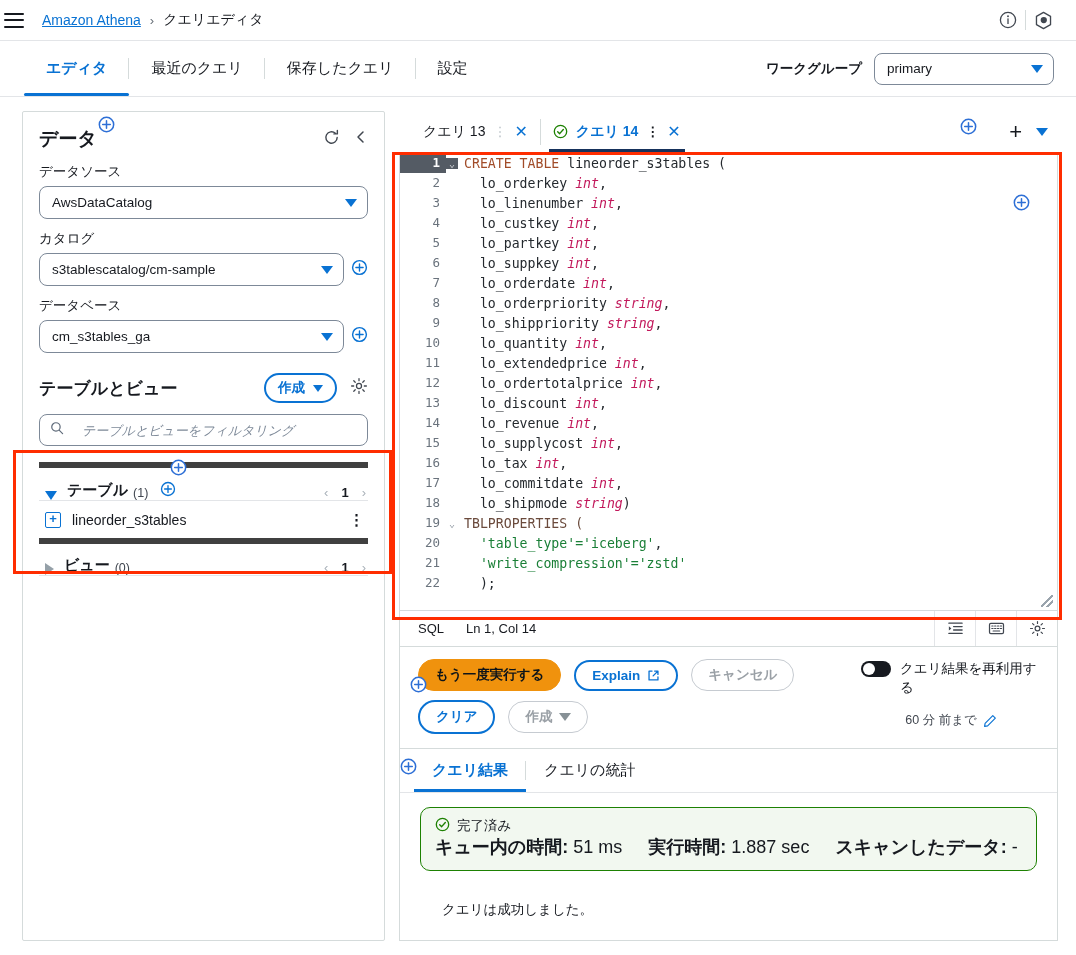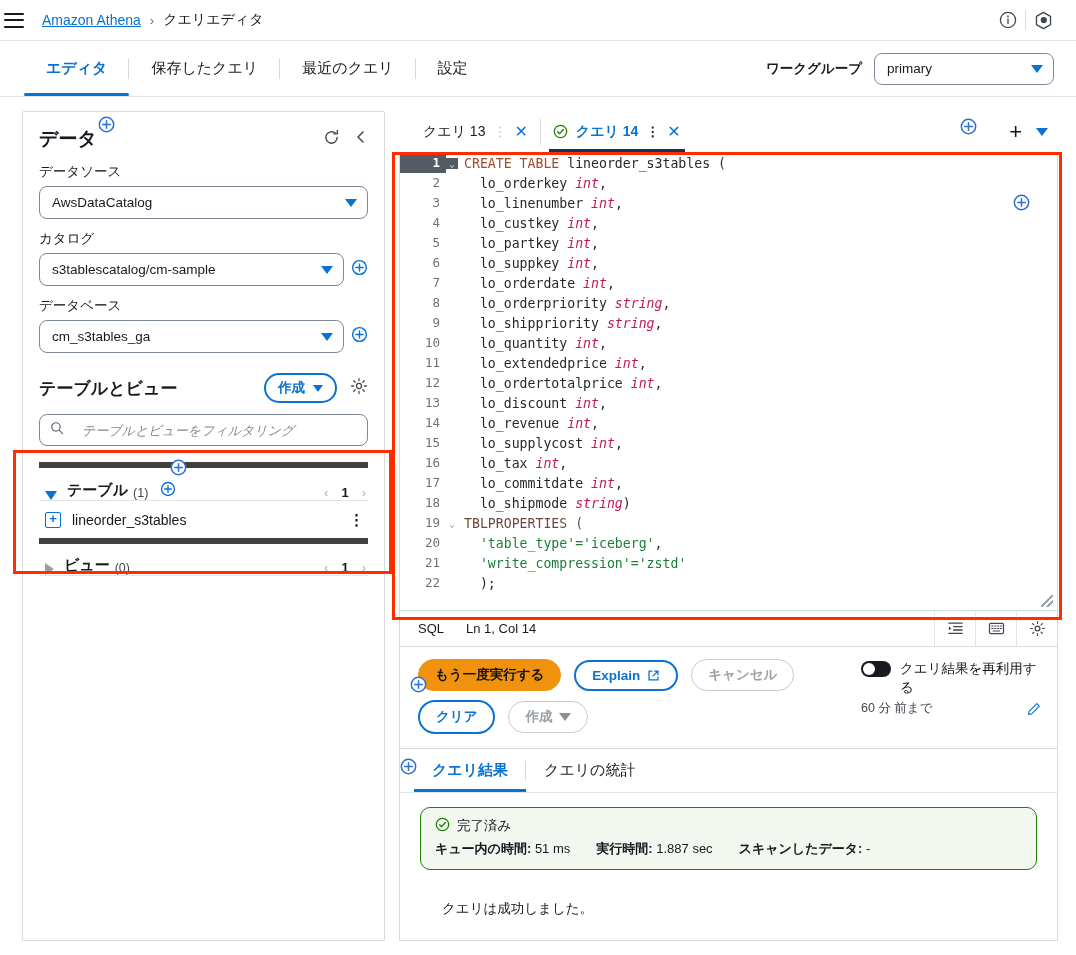--- a/index.html
+++ b/index.html
@@ -184,39 +184,39 @@
   .btn-grey-dd { background: #fff; border: 1px solid #c6cbd1; color: #9aa0a6; }
   .act-right { margin-left: auto; width: 180px; display: flex; flex-direction: column; }
   .toggle-row { display: flex; gap: 9px; }
   .toggle {
     width: 30px; height: 16px; border-radius: 9px; background: #16191f;
     position: relative; flex-shrink: 0; margin-top: 2px; cursor: pointer;
   }
   .toggle::after { content: ""; position: absolute; left: 2px; top: 2px; width: 12px;
     height: 12px; border-radius: 50%; background: #fff; }
   .toggle-label { font-size: 13.5px; line-height: 19px; color: #16191f; }
-  .reuse-time { text-align: right; font-size: 12.5px; color: #414750; margin-top: 3px;
-    display: flex; justify-content: space-between; align-items: center; gap: 6px; }
+  .reuse-time { text-align: right; font-size: 12.5px; color: #414750; margin-top: 15px;
+    display: flex; justify-content: center; align-items: center; gap: 6px; }
 
   
   .results { border: 1px solid #d5dbdb; border-top: none; flex: 1; }
   .rtabs { display: flex; align-items: stretch; height: 44px;
     border-bottom: 1px solid #e3e5e8; padding-left: 14px; position: relative;}
   .rtab { display: flex; align-items: center; padding: 0 18px; font-size: 15px;
     cursor: pointer; position: relative; }
   .rtab.active { color: #0972d3; font-weight: bold; }
   .rtab.active::after { content: ""; position: absolute; left: 0; right: 0; bottom: 0;
     height: 3px; background: #0972d3; }
   .rtab .vsep { position: absolute; right: 0; top: 12px; bottom: 12px; width: 1px; background: #d5dbdb; }
   .banner {
     margin: 14px 20px 0 20px; border: 1px solid #1d8102; border-radius: 10px;
     background: #f2f8f0; padding: 9px 14px 11px 14px;
   }
   .banner-top { display: flex; gap: 7px; font-size: 13.5px; color: #16191f; }
-  .banner-stats { margin-top: 5px; font-size: 13px; display: flex; gap: 26px; }
+  .banner-stats { font-size: 18px; display: flex; gap: 26px; }
   .banner-stats b { font-weight: bold; }
   .result-msg { margin: 30px 0 0 42px; font-size: 13.5px; }
 
   
   .annot-box { position: absolute; border: 3px solid #ff2d00; pointer-events: none; z-index: 50; }
   .annot-dot { position: absolute; z-index: 60; }
   .annot-dot svg { display: block; }
 </style>
 </head>
 <body>
@@ -250,25 +250,25 @@
     </div>
   </div>
 
   <div class="tabstrip">
     <div class="maintabs">
       <div class="mtab active">
         <span>エディタ</span>
         <span class="divider"></span>
       </div>
       <div class="mtab">
+        <span>最近のクエリ</span>
+        <span class="divider"></span>
+      </div>
+      <div class="mtab">
         <span>保存したクエリ</span>
-        <span class="divider"></span>
-      </div>
-      <div class="mtab">
-        <span>最近のクエリ</span>
         <span class="divider"></span>
       </div>
       <div class="mtab">
         <span>設定</span>
       </div>
     </div>
     <div class="wg-wrap">
       <span class="wg-label">ワークグループ</span>
       <div class="selectbox" style="width:180px;">
         <span>primary</span>

